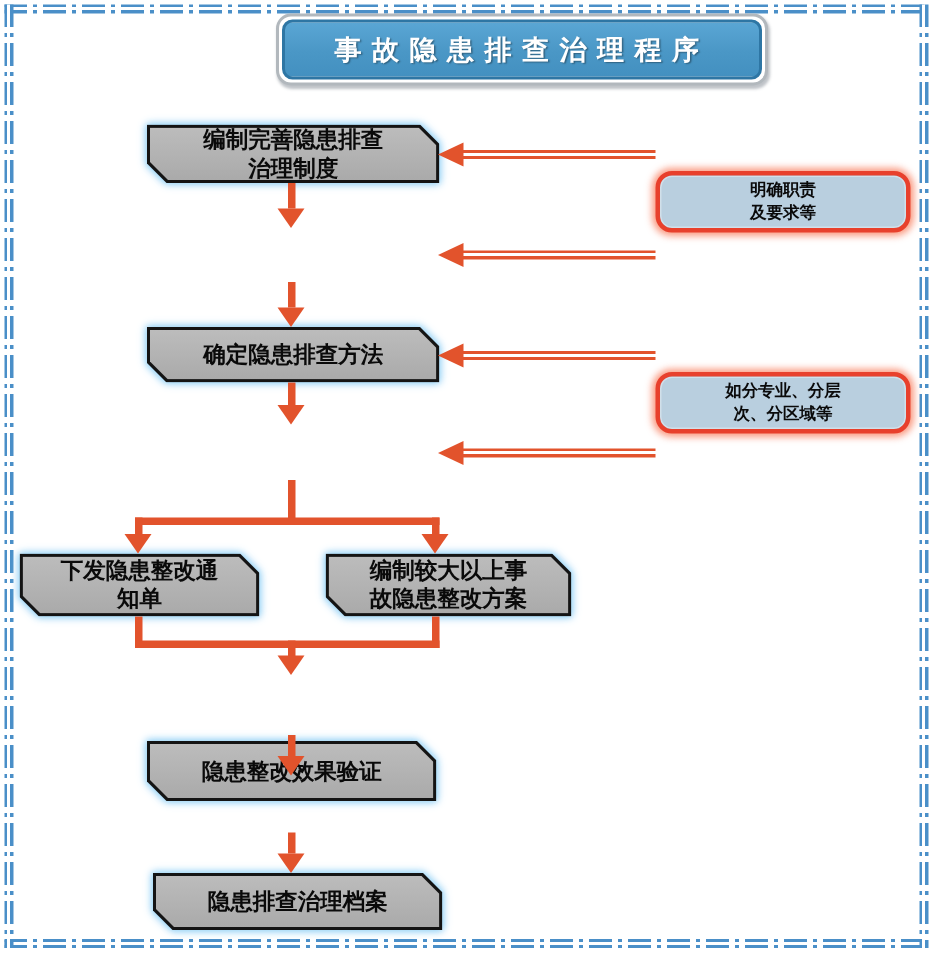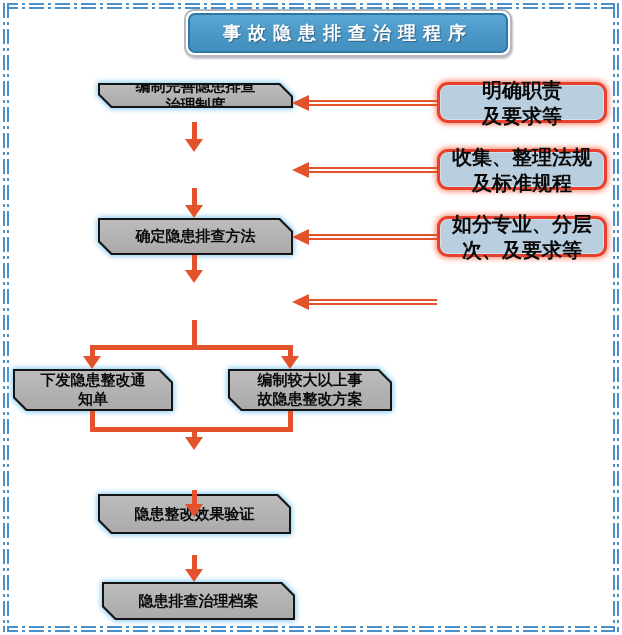--- a/index.html
+++ b/index.html
@@ -58,22 +58,22 @@
     text-align:center; font-weight:bold; font-size:15px; color:#0a0a0a;
     line-height:1.25; white-space:pre-line;
   }
 
   
   .note {
     position:absolute; border-radius:11px;
     border:3px solid #e8402c; background:#b9cfdf;
     box-shadow:0 0 5px 2px rgba(248,100,62,.65), inset 0 0 0 1px rgba(255,255,255,.35);
     display:flex; align-items:center; justify-content:center;
-    text-align:center; font-weight:bold; font-size:20px; color:#0a0a0a;
-    line-height:1.3; white-space:pre-line;
+    text-align:center; font-weight:bold; font-size:11px; color:#0a0a0a;
+    line-height:1.3; white-space:pre-line;margin-top:32px;
   }
 
   
   .vstem { position:absolute; width:5px; background:#e2532c; }
   .hstem { position:absolute; height:5px; background:#e2532c; }
   .vhead {
     position:absolute; width:0; height:0;
     border-left:9px solid rgba(0,0,0,0); border-right:9px solid rgba(0,0,0,0);
     border-top:13px solid #e2532c;
   }
@@ -94,62 +94,60 @@
 
   <div class="bd bd-h bd-top"></div>
   <div class="bd bd-h bd-bottom"></div>
   <div class="bd bd-v bd-left"></div>
   <div class="bd bd-v bd-right"></div>
 
   <div class="title-frame">
     <div class="title-box">事故隐患排查治理程序</div>
   </div>
 
-  <div class="fbox" style="left:98px;top:83px;width:195px;height:25px;">
+  <div class="fbox" style="left:98px;top:83px;width:195px;height:39px;">
     <div class="fbox-shape">
         <div class="fbox-inner">编制完善隐患排查
 治理制度</div>
       </div>
   </div>
   <div class="fbox" style="left:98px;top:218px;width:195px;height:37px;">
     <div class="fbox-shape">
         <div class="fbox-inner">确定隐患排查方法</div>
       </div>
   </div>
 
   <div class="fbox" style="left:13px;top:369px;width:160px;height:42px;">
     <div class="fbox-shape">
         <div class="fbox-inner">下发隐患整改通
 知单</div>
       </div>
   </div>
-  <div class="fbox" style="left:228px;top:369px;width:164px;height:42px;border-radius:12px;">
+  <div class="fbox" style="left:217px;top:369px;width:164px;height:42px;border-radius:12px;">
     <div class="fbox-shape">
         <div class="fbox-inner">编制较大以上事
 故隐患整改方案</div>
       </div>
   </div>
 
   <div class="fbox" style="left:98px;top:450px;width:193px;height:40px;margin-top:44px;">
     <div class="fbox-shape">
         <div class="fbox-inner">隐患整改效果验证</div>
       </div>
   </div>
   <div class="fbox" style="left:102px;top:582px;width:193px;height:38px;">
     <div class="fbox-shape">
         <div class="fbox-inner">隐患排查治理档案</div>
       </div>
   </div>
 
   <div class="note" style="left:437px;top:82px;width:170px;height:41px;">明确职责
 及要求等</div>
-  <div class="note" style="left:437px;top:149px;width:170px;height:41px;">收集、整理法规
-及标准规程</div>
   <div class="note" style="left:437px;top:216px;width:170px;height:41px;">如分专业、分层
-次、及要求等</div>
+次、分区域等</div>
 
   <div class="dline" style="left:306px;top:100px;width:131px;"></div>
   <div class="lhead" style="left:292px;top:95px;"></div>
   <div class="dline" style="left:306px;top:167px;width:131px;"></div>
   <div class="lhead" style="left:292px;top:162px;"></div>
   <div class="dline" style="left:306px;top:234px;width:131px;"></div>
   <div class="lhead" style="left:292px;top:229px;"></div>
   <div class="dline" style="left:306px;top:299px;width:131px;"></div>
   <div class="lhead" style="left:292px;top:294px;"></div>
 

